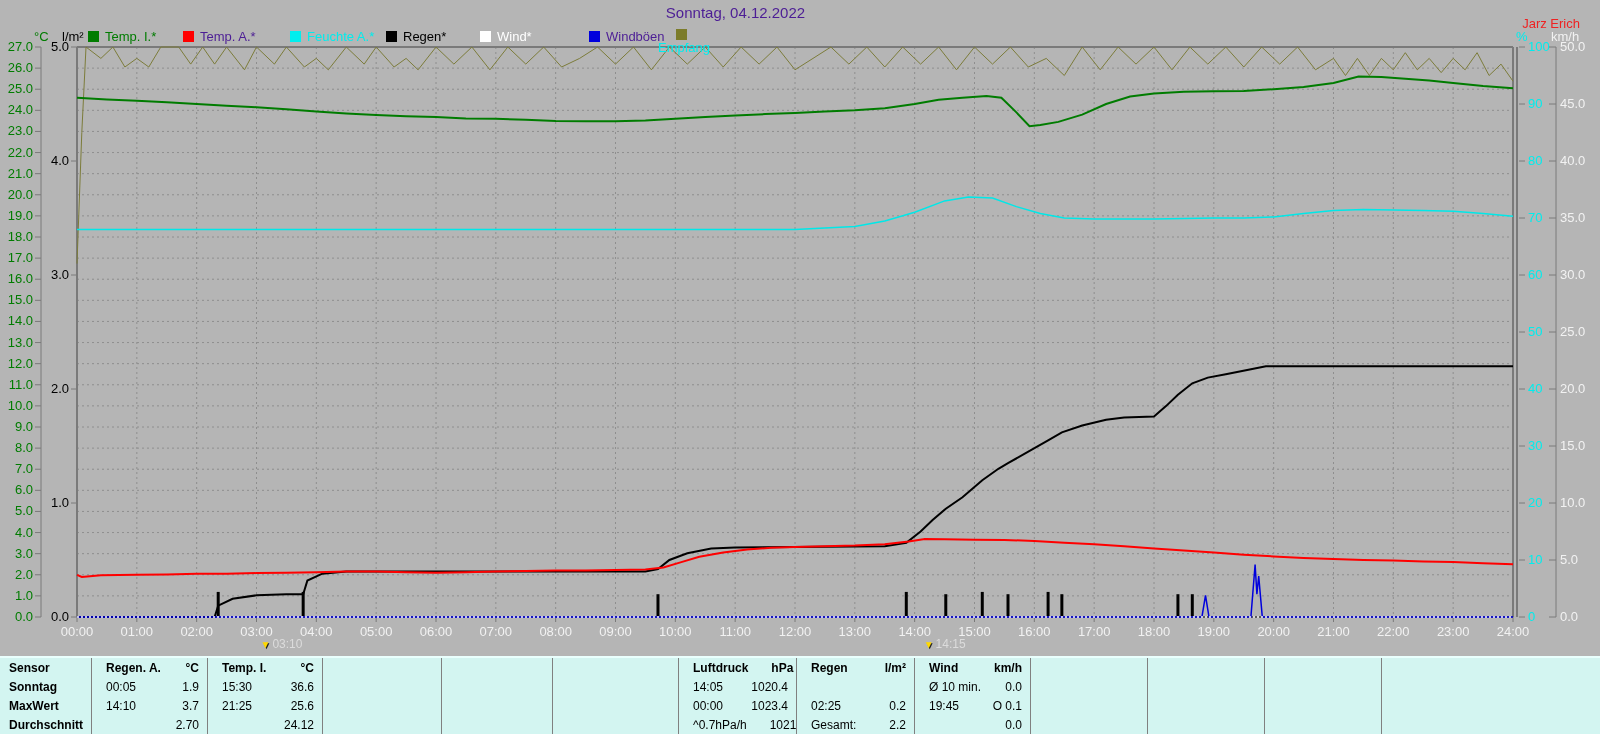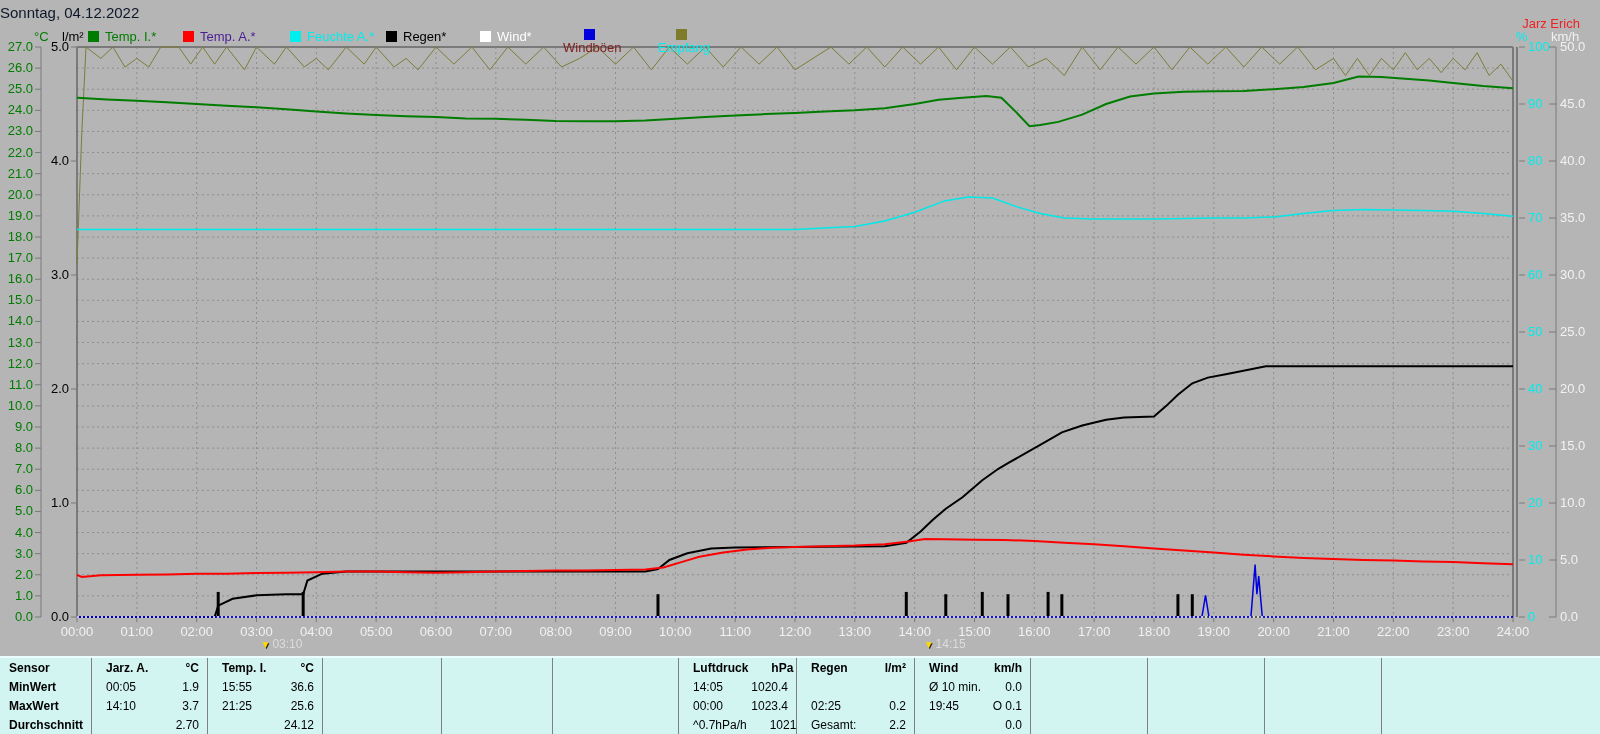--- a/index.html
+++ b/index.html
@@ -3,22 +3,22 @@
 <meta charset="utf-8">
 <style>
   html,body{margin:0;padding:0;}
   body{
     width:1600px;height:734px;overflow:hidden;position:relative;
     background:#b5b5b5;
     font-family:"Liberation Sans", sans-serif;
     -webkit-font-smoothing:none;
   }
   .abs{position:absolute;}
-  #title-bar{left:0;top:4px;width:1471px;text-align:left;
-    font-size:15px;color:#0f172a;}
+  #title-bar{left:0;top:4px;width:1471px;text-align:center;
+    font-size:15px;color:#4c1d95;}
   #user-label{right:20px;top:16px;font-size:13px;color:#ee2222;}
   .axis-unit{font-size:13px;top:29px;}
   #unit-c{left:34px;color:#007c00;}
   #unit-lm2{left:62px;color:#000;}
   #unit-pct{left:1516px;color:#00eded;}
   #unit-kmh{left:1551px;color:#f2f2f2;}
   #legend{left:0;top:29px;width:1500px;height:16px;}
   .legend-item{position:absolute;top:0;display:flex;align-items:center;font-size:13px;white-space:nowrap;text-align:right;}
   .legend-swatch{width:11px;height:11px;display:inline-block;margin-right:6px;}
   #chart-svg{position:absolute;left:0;top:0;}
@@ -299,21 +299,21 @@
       <span>Feuchte A.*</span>
     </div>
     <div class="legend-item" style="left: 386px; color: rgb(0, 0, 0);">
       <span class="legend-swatch" style="background: rgb(0, 0, 0);"></span>
       <span>Regen*</span>
     </div>
     <div class="legend-item" style="left: 468px; color: rgb(255, 255, 255); padding-left: 12px;">
       <span class="legend-swatch" style="background: rgb(255, 255, 255);"></span>
       <span>Wind*</span>
     </div>
-    <div class="legend-item" style="left: 563px; color: #7f1d1d; flex-direction: column;">
+    <div class="legend-item" style="left: 589px; color: #4c1d95;">
       <span class="legend-swatch" style="background: rgb(0, 0, 221);"></span>
       <span>Windböen</span>
     </div>
     <div class="legend-item" style="left: 658px; color: rgb(0, 237, 237); flex-direction: column;">
       <span class="legend-swatch" style="background: rgb(124, 124, 42);"></span>
       <span>Empfang</span>
     </div>
   </div>
 <div id="markers">
     <div class="marker" style="left: 260.472px;">
@@ -325,35 +325,35 @@
       <span>14:15</span>
     </div>
   </div>
 <div id="stats-table" class="abs">
     <div class="st-col st-labels" style="width: 91px;">
       <div class="st-row st-head">
         <span class="l">Sensor</span>
         <span class="r"></span>
       </div>
       <div class="st-row">
-        <span class="l">MinWert</span>
+        <span class="l">Sonntag</span>
         <span class="r"></span>
       </div>
       <div class="st-row">
         <span class="l">MaxWert</span>
         <span class="r"></span>
       </div>
       <div class="st-row">
         <span class="l">Durchschnitt</span>
         <span class="r"></span>
       </div>
     </div>
     <div class="st-col" style="width: 116px;">
       <div class="st-row st-head">
-        <span class="l">Jarz. A.</span>
+        <span class="l">Regen. A.</span>
         <span class="r">°C</span>
       </div>
       <div class="st-row">
         <span class="l">00:05</span>
         <span class="r">1.9</span>
       </div>
       <div class="st-row">
         <span class="l">14:10</span>
         <span class="r">3.7</span>
       </div>
@@ -361,21 +361,21 @@
         <span class="l"></span>
         <span class="r">2.70</span>
       </div>
     </div>
     <div class="st-col" style="width: 115px;">
       <div class="st-row st-head">
         <span class="l">Temp. I.</span>
         <span class="r">°C</span>
       </div>
       <div class="st-row">
-        <span class="l">15:55</span>
+        <span class="l">15:30</span>
         <span class="r">36.6</span>
       </div>
       <div class="st-row">
         <span class="l">21:25</span>
         <span class="r">25.6</span>
       </div>
       <div class="st-row">
         <span class="l"></span>
         <span class="r">24.12</span>
       </div>

